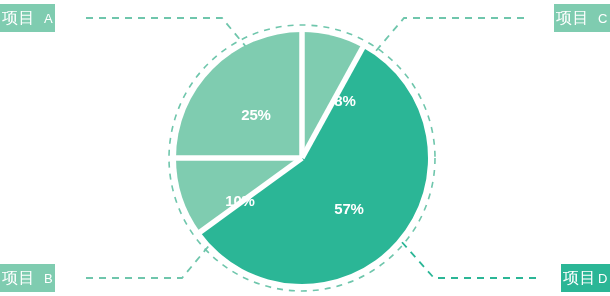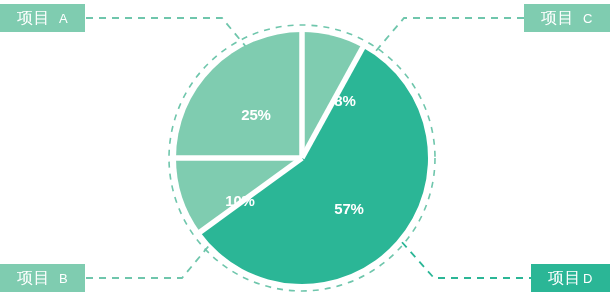--- a/index.html
+++ b/index.html
@@ -24,21 +24,21 @@
     left: 0;
     top: 0;
     width: 610px;
     height: 296px;
   }
   .cat-label {
     position: absolute;
     display: flex;
     align-items: center;
     height: 28px;
-    padding: 0 17px;
+    padding: 0 2px;
     box-sizing: border-box;
     color: #ffffff;
     white-space: nowrap;
     letter-spacing: 0.5px;
   }
   .cat-label .cjk {
     font-size: 16px;
     font-weight: 400;
     line-height: 1;
   }

